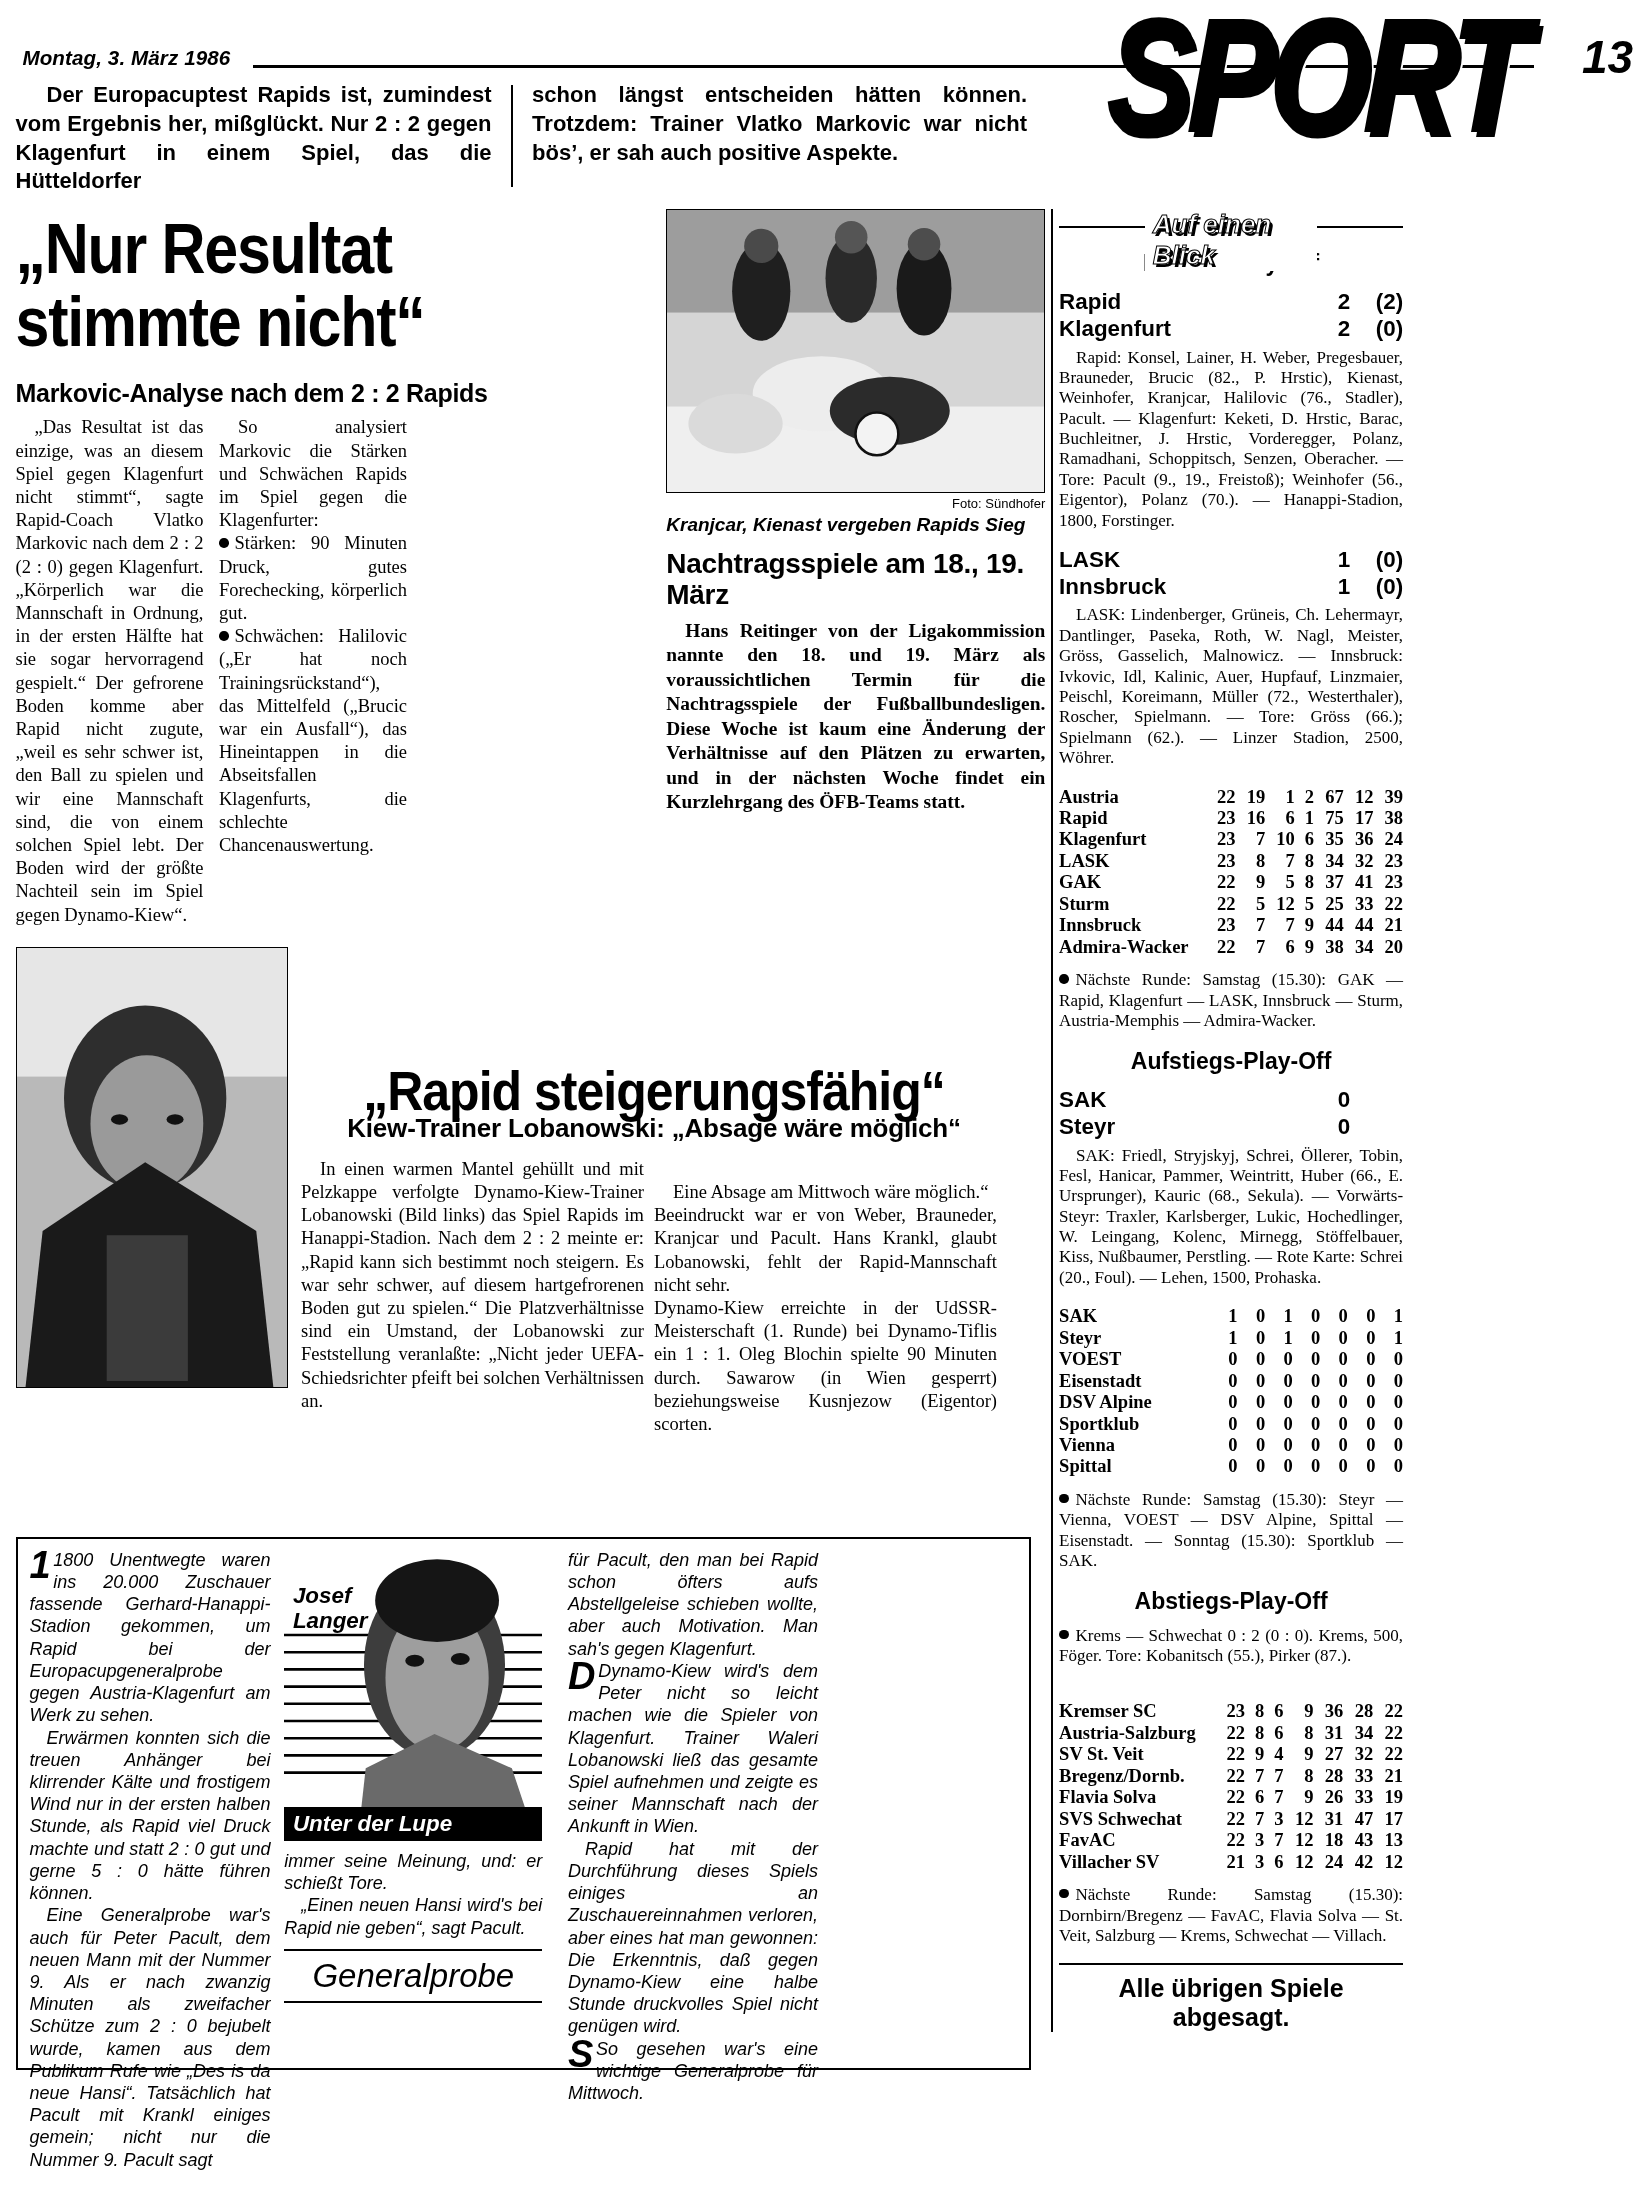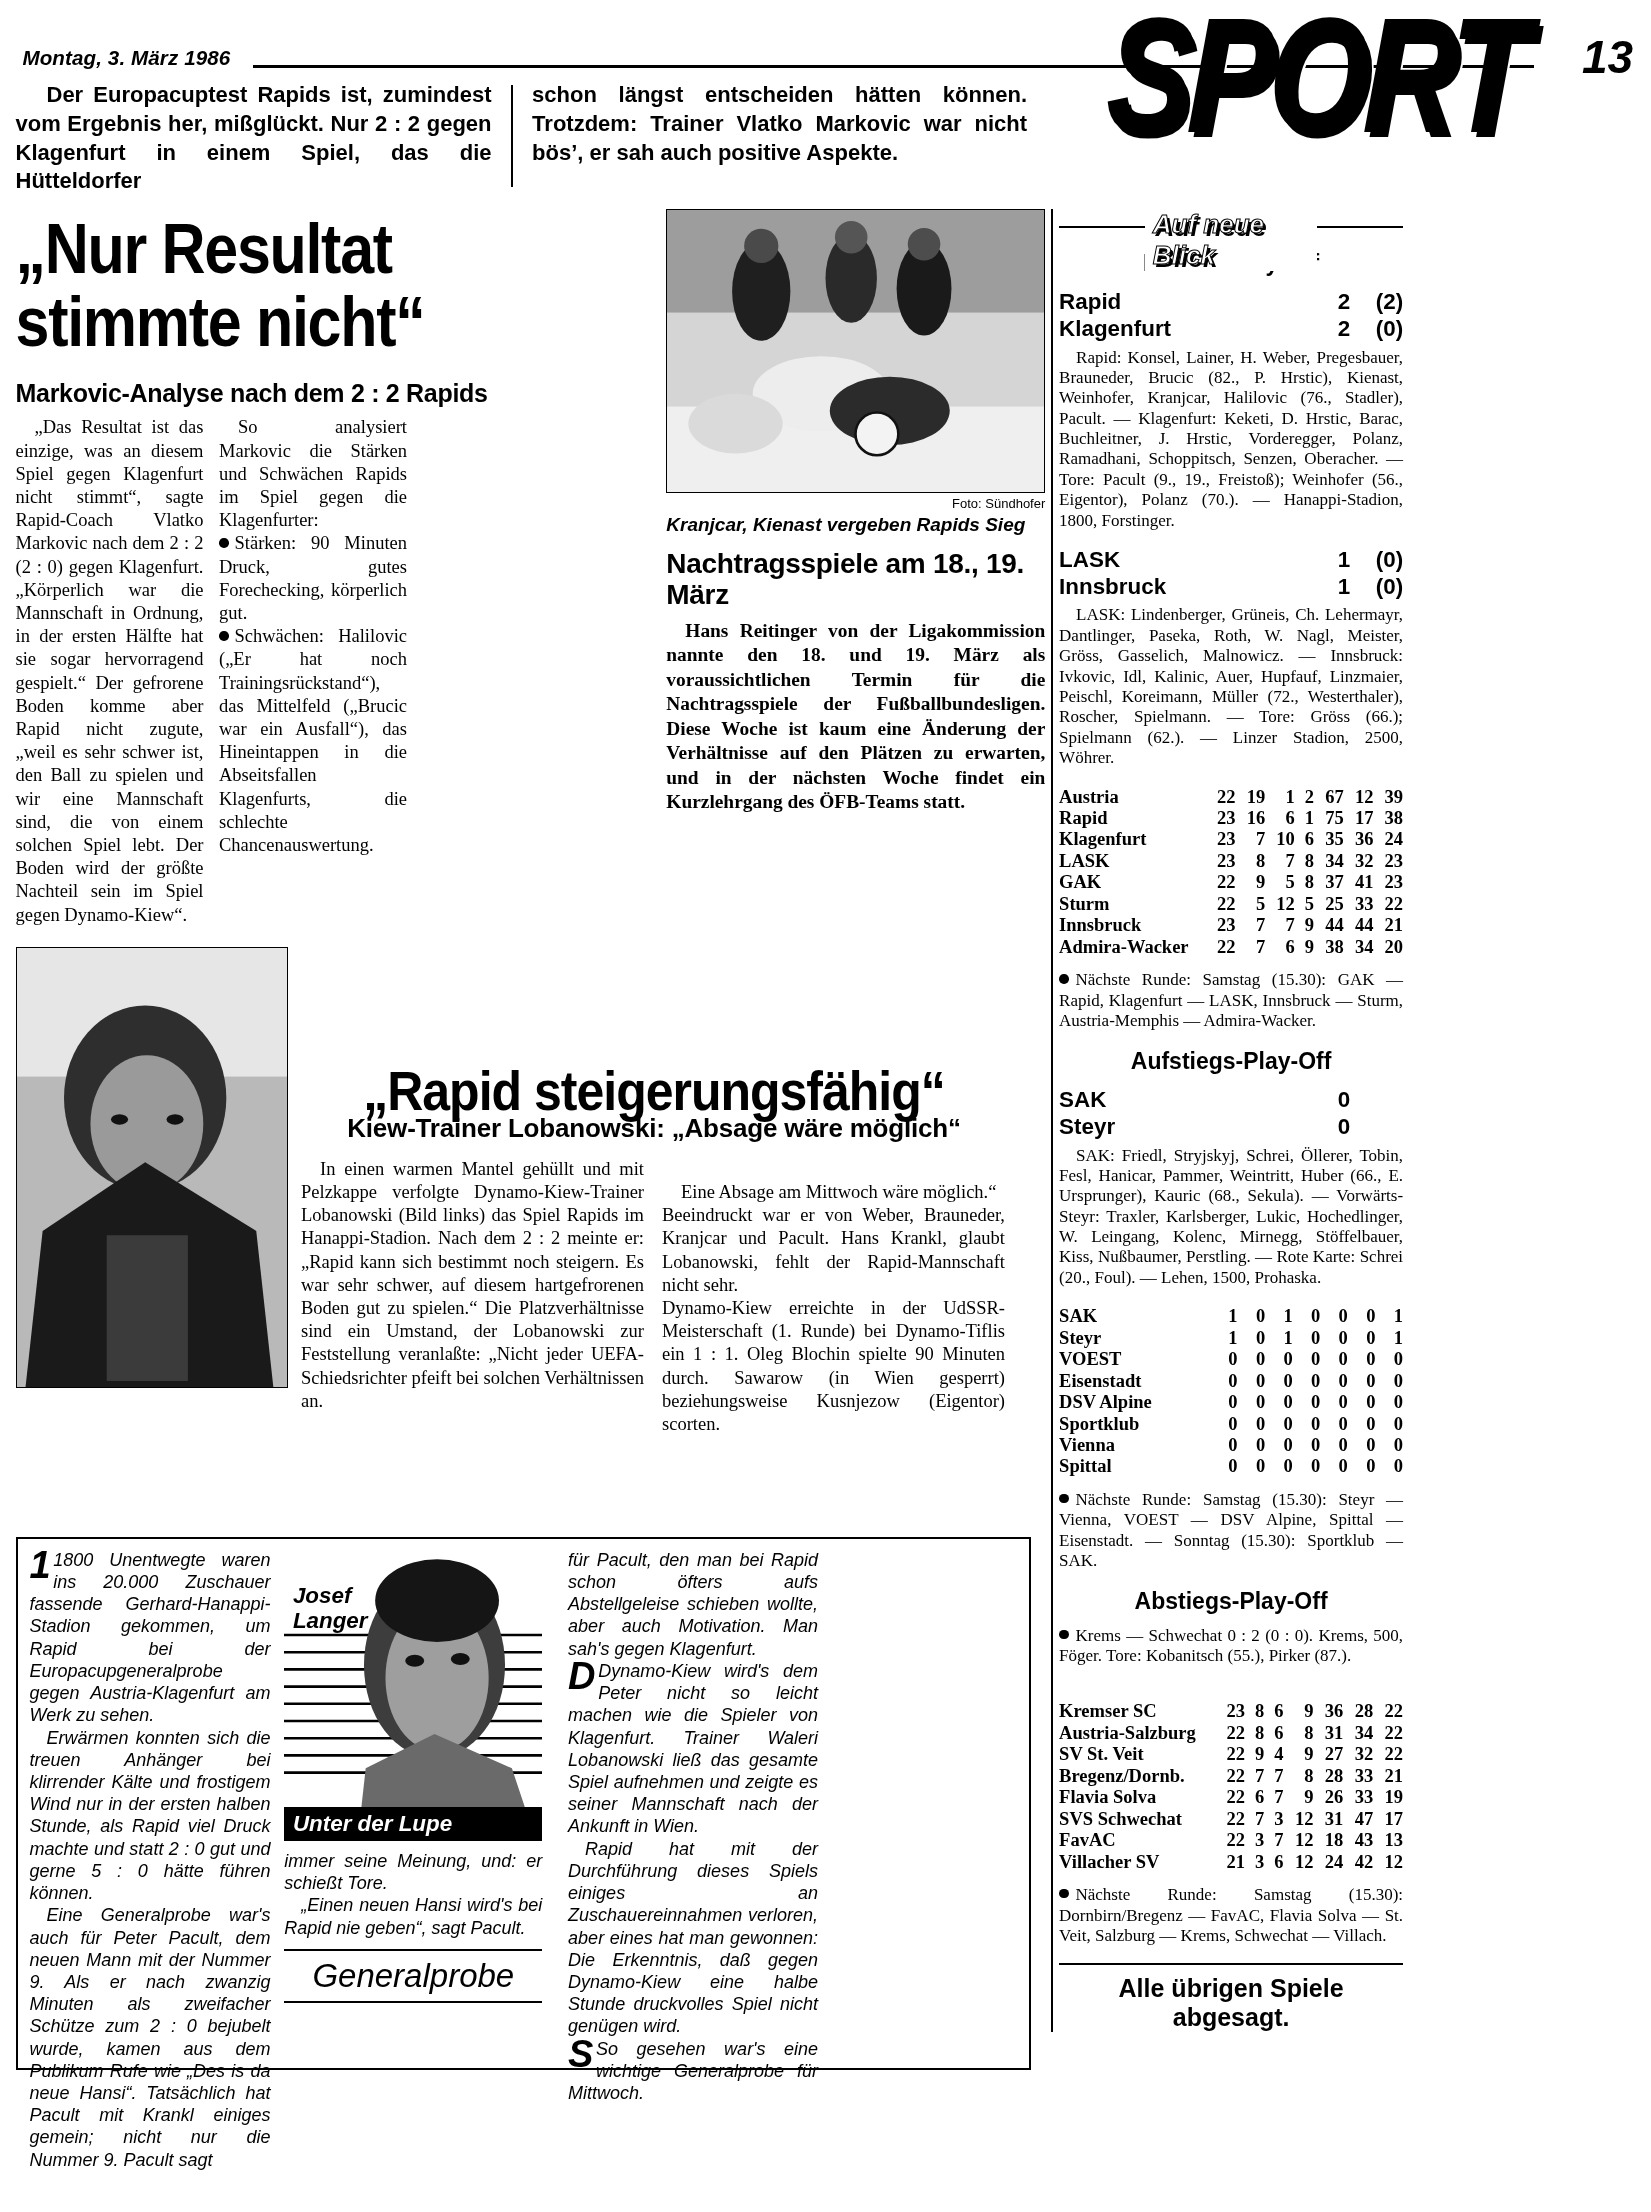--- a/index.html
+++ b/index.html
@@ -305,21 +305,21 @@
       <div class="bodytext" style="font-family:'Liberation Serif',serif;font-weight:bold;font-size:19.4px;line-height:1.26;">
         <p>Hans Reitinger von der Ligakommission nannte den 18. und 19. März als voraussichtlichen Termin für die Nachtragsspiele der Fußballbundesligen. Diese Woche ist kaum eine Änderung der Verhältnisse auf den Plätzen zu erwarten, und in der nächsten Woche findet ein Kurzlehrgang des ÖFB-Teams statt.</p>
       </div>
     </div>
 
     <div class="right-rail rail">
       <div class="rail-rule-left"></div>
 
       <div class="rail-banner">
         <div class="line"></div>
-        <div class="txt">Auf neue Blick</div>
+        <div class="txt">Auf einen Blick</div>
       </div>
 
       <div class="rail-h">Meister-Play-Off</div>
 
       <div class="score-row">
         <span class="team">Rapid</span>
         <span class="g">2</span>
         <span class="h">(2)</span>
       </div>
       <div class="score-row">
@@ -625,21 +625,21 @@
 
       <p class="note"><span class="dot"></span><span>Nächste Runde: Samstag (15.30): Dornbirn/Bregenz — FavAC, Flavia Solva — St. Veit, Salzburg — Krems, Schwechat — Villach.</span></p>
 
       <div class="final-line">Alle übrigen Spiele abgesagt.</div>
     </div>
   </div>
 
   <div style="position:absolute;left:301px;top:1063px;width:706px;">
     <div class="hl-script">„Rapid steigerungsfähig“</div>
     <div class="hl-script2">Kiew-Trainer Lobanowski: „Absage wäre möglich“</div>
-    <div class="cols2" style="margin-top:13.8px;gap:18px;">
+    <div class="cols2" style="margin-top:13.8px;gap:10px;">
       <div class="col bodytext" style="width:343px;">
         <p>In einen warmen Mantel gehüllt und mit Pelzkappe verfolgte Dynamo-Kiew-Trainer Lobanowski (Bild links) das Spiel Rapids im Hanappi-Stadion. Nach dem 2 : 2 meinte er: „Rapid kann sich bestimmt noch steigern. Es war sehr schwer, auf diesem hartgefrorenen Boden gut zu spielen.“ Die Platzverhältnisse sind ein Umstand, der Lobanowski zur Feststellung veranlaßte: „Nicht jeder UEFA-Schiedsrichter pfeift bei solchen Verhältnissen an.</p>
       </div>
       <div class="col bodytext" style="width:343px;white-space:pre-line;">
         <p>Eine Absage am Mittwoch wäre möglich.“
 Beeindruckt war er von Weber, Brauneder, Kranjcar und Pacult. Hans Krankl, glaubt Lobanowski, fehlt der Rapid-Mannschaft nicht sehr.
 Dynamo-Kiew erreichte in der UdSSR-Meisterschaft (1. Runde) bei Dynamo-Tiflis ein 1 : 1. Oleg Blochin spielte 90 Minuten durch. Sawarow (in Wien gesperrt) beziehungsweise Kusnjezow (Eigentor) scorten.</p>
       </div>
     </div>
   </div>

